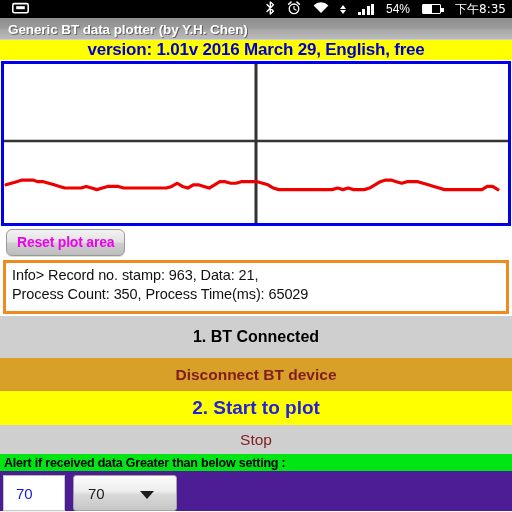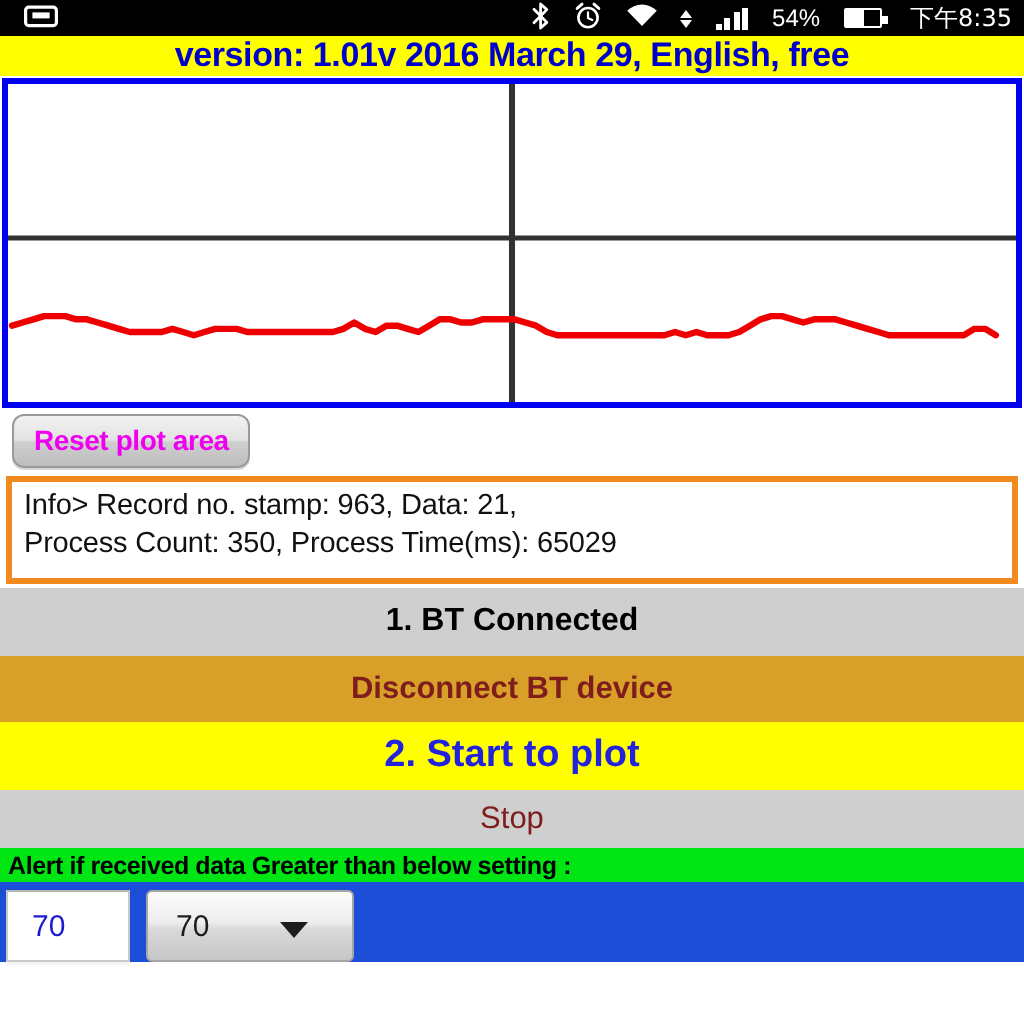--- a/index.html
+++ b/index.html
@@ -194,21 +194,21 @@
   .infobox .line {
     font-size: 14.5px;
     color: #111111;
     line-height: 19px;
     white-space: nowrap;
     letter-spacing: -0.1px;
   }
 
   
   .bigbtn {
-    height: 34px;
+    height: 42px;
     display: flex;
     align-items: center;
     justify-content: center;
     box-sizing: border-box;
     width: 100%;
     border: 0;
     cursor: pointer;
     font-family: "Liberation Sans", sans-serif;
   }
   .btn-status {
@@ -252,21 +252,21 @@
     box-sizing: border-box;
     letter-spacing: -0.2px;
   }
 
   
   .inputrow {
     display: flex;
     align-items: center;
     padding: 4px 0 0 3px;
     gap: 8px;
-    background: #1d4ed8;
+    background: #4c1d95;
   }
   .txtfield {
     width: 62px;
     height: 36px;
     box-sizing: border-box;
     border: 1px solid #c8c8c8;
     border-top-color: #b6b6b6;
     background: #ffffff;
     color: #1a1ad0;
     font-size: 15px;
@@ -348,20 +348,23 @@
           <i></i>
       </span>
       <span class="sb-pct">54%</span>
       <span class="batt">
         <span class="batt-fill"></span>
       </span>
       <span class="sb-time">下午8:35</span>
     </div>
   </div>
 
+  <div class="titlebar">
+    <div class="t">Generic BT data plotter (by Y.H. Chen)</div>
+  </div>
 
   <div class="version">version: 1.01v 2016 March 29, English, free</div>
 
   <div class="plotwrap">
     <svg class="plot-svg" viewBox="0 0 500 159" preserveAspectRatio="none">
 
       <line x1="250" y1="0" x2="250" y2="159" stroke="#333333" stroke-width="3"></line>
       <line x1="0" y1="77" x2="500" y2="77" stroke="#333333" stroke-width="2.4"></line>
 
       <polyline id="trace" fill="none" stroke="#ee0000" stroke-width="3.2" stroke-linejoin="round" stroke-linecap="round" points="2.00,120.84 7.30,119.25 12.61,117.66 17.91,116.07 23.22,116.07 28.52,116.07 33.83,117.66 39.13,117.66 44.43,119.25 49.74,120.84 55.04,122.43 60.35,124.02 65.65,124.02 70.96,124.02 76.26,124.02 81.57,122.43 86.87,124.02 92.17,125.61 97.48,124.02 102.78,122.43 108.09,122.43 113.39,122.43 118.70,124.02 124.00,124.02 129.30,124.02 134.61,124.02 139.91,124.02 145.22,124.02 150.52,124.02 155.83,124.02 161.13,124.02 166.43,122.43 171.74,119.25 177.04,122.43 182.35,124.02 187.65,120.84 192.96,120.84 198.26,122.43 203.57,124.02 208.87,120.84 214.17,117.66 219.48,117.66 224.78,119.25 230.09,119.25 235.39,117.66 240.70,117.66 246.00,117.66 251.30,117.66 256.61,119.25 261.91,120.84 267.22,124.02 272.52,125.61 277.83,125.61 283.13,125.61 288.43,125.61 293.74,125.61 299.04,125.61 304.35,125.61 309.65,125.61 314.96,125.61 320.26,125.61 325.57,125.61 330.87,124.02 336.17,125.61 341.48,124.02 346.78,125.61 352.09,125.61 357.39,125.61 362.70,124.02 368.00,120.84 373.30,117.66 378.61,116.07 383.91,116.07 389.22,117.66 394.52,119.25 399.83,117.66 405.13,117.66 410.43,117.66 415.74,119.25 421.04,120.84 426.35,122.43 431.65,124.02 436.96,125.61 442.26,125.61 447.57,125.61 452.87,125.61 458.17,125.61 463.48,125.61 468.78,125.61 474.09,125.61 479.39,122.43 484.70,122.43 490.00,125.61"></polyline>

